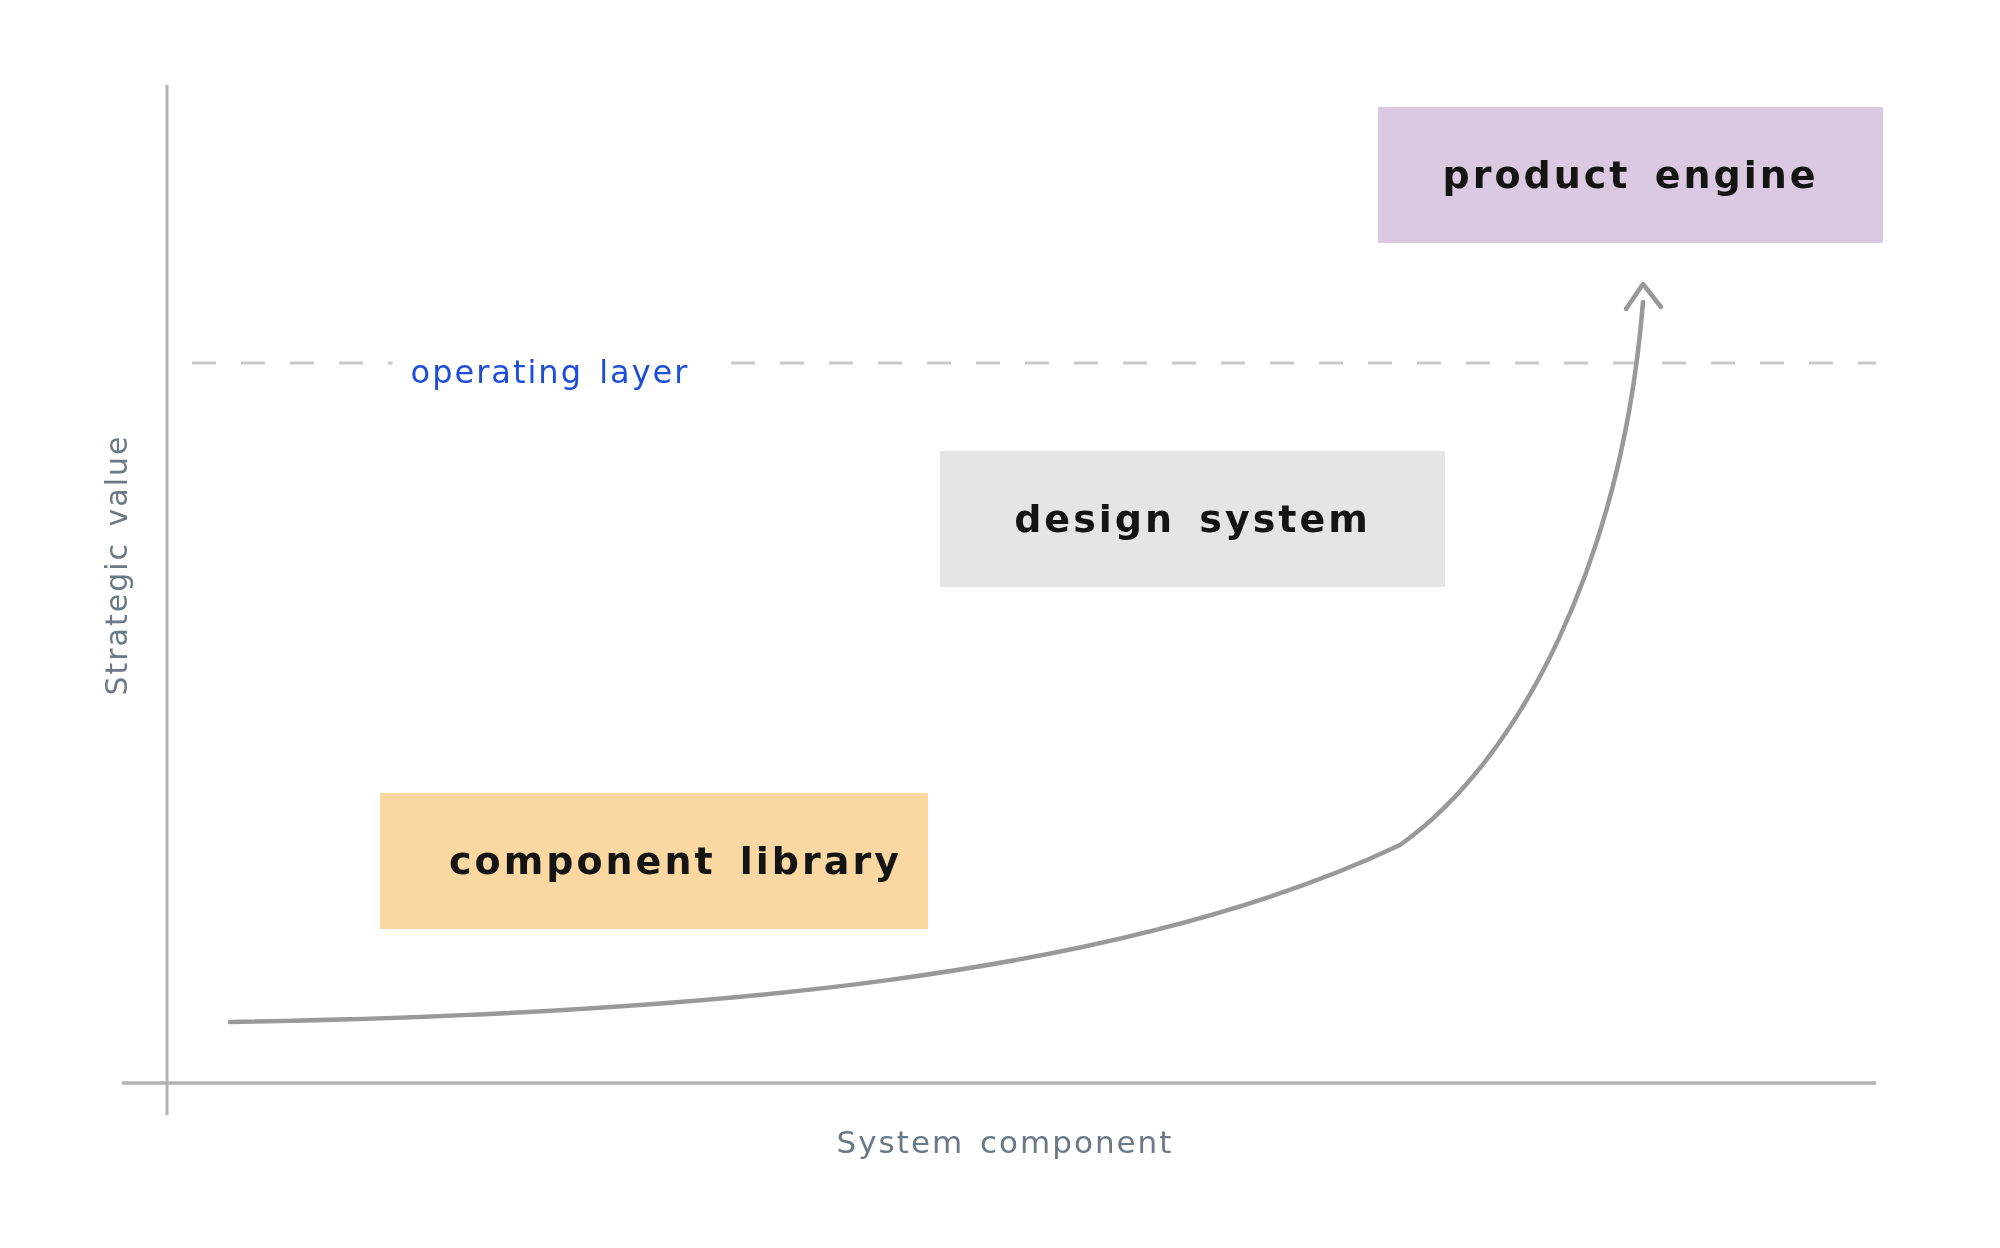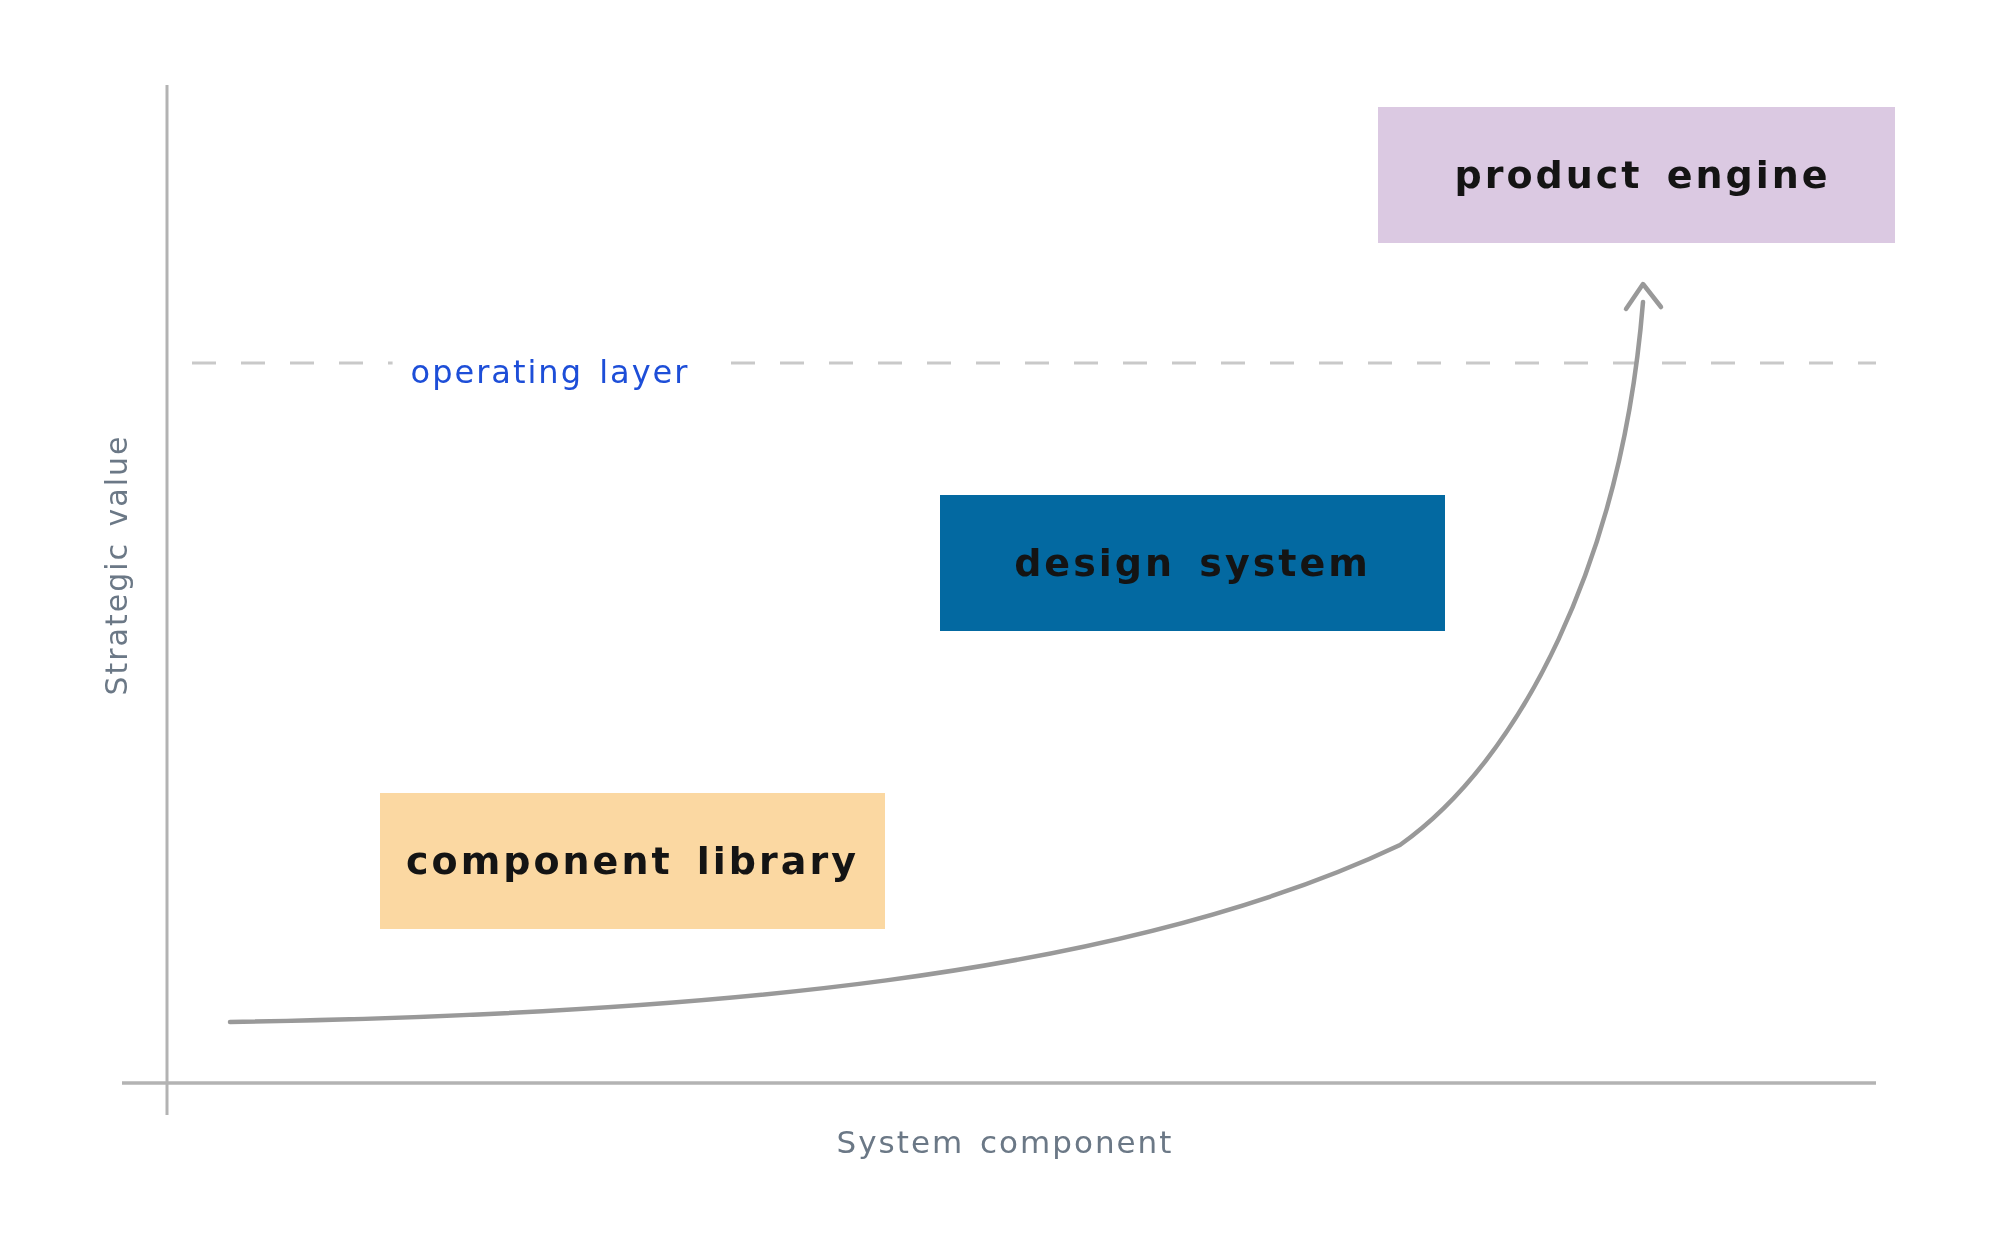--- a/index.html
+++ b/index.html
@@ -29,21 +29,21 @@
     justify-content: center;
     font-size: 38px;
     font-weight: bold;
     letter-spacing: 3px;
     word-spacing: 8px;
     color: #141414;
     white-space: nowrap;
   }
   .box-component { left: 380px;  top: 793px; }
   .box-design    { left: 940px;  top: 451px; }
-  .box-product   { left: 1378px; top: 107px; padding-left: 12px; }
+  .box-product   { left: 1378px; top: 107px; }
   .axis-label {
     position: absolute;
     color: #6b7886;
     letter-spacing: 2px;
     word-spacing: 4px;
     white-space: nowrap;
   }
   .x-label {
     left: 1005px;
     top: 1142px;
@@ -83,25 +83,25 @@
 
     <line x1="192" y1="363" x2="1876" y2="363" stroke="#c9c9c9" stroke-width="3" stroke-dasharray="24 25"></line>
 
     <path d="M 230 1022 C 700 1014 1120 978 1400 845 C 1520 760 1622 562 1643 302" fill="none" stroke="#999999" stroke-width="4.5" stroke-linecap="round"></path>
 
     <polyline points="1626,309 1643,284 1661,307" fill="none" stroke="#999999" stroke-width="4.5" stroke-linecap="round" stroke-linejoin="round"></polyline>
   </svg>
 
   <div class="threshold-label">operating layer</div>
 
-  <div class="box box-component" style="background-color: rgb(251, 216, 162);">
+  <div class="box box-component" style="background-color: rgb(251, 216, 162); padding-left: 43px;">
     <span>component library</span>
   </div>
 
-  <div class="box box-design" style="background-color: #0369a1; margin-top: 44px;">
+  <div class="box box-design" style="background-color: #e5e5e5;">
     <span>design system</span>
   </div>
 
   <div class="box box-product" style="background-color: rgb(219, 201, 226);">
     <span>product engine</span>
   </div>
 
   <div class="axis-label y-label">Strategic value</div>
 
   <div class="axis-label x-label">System component</div>

